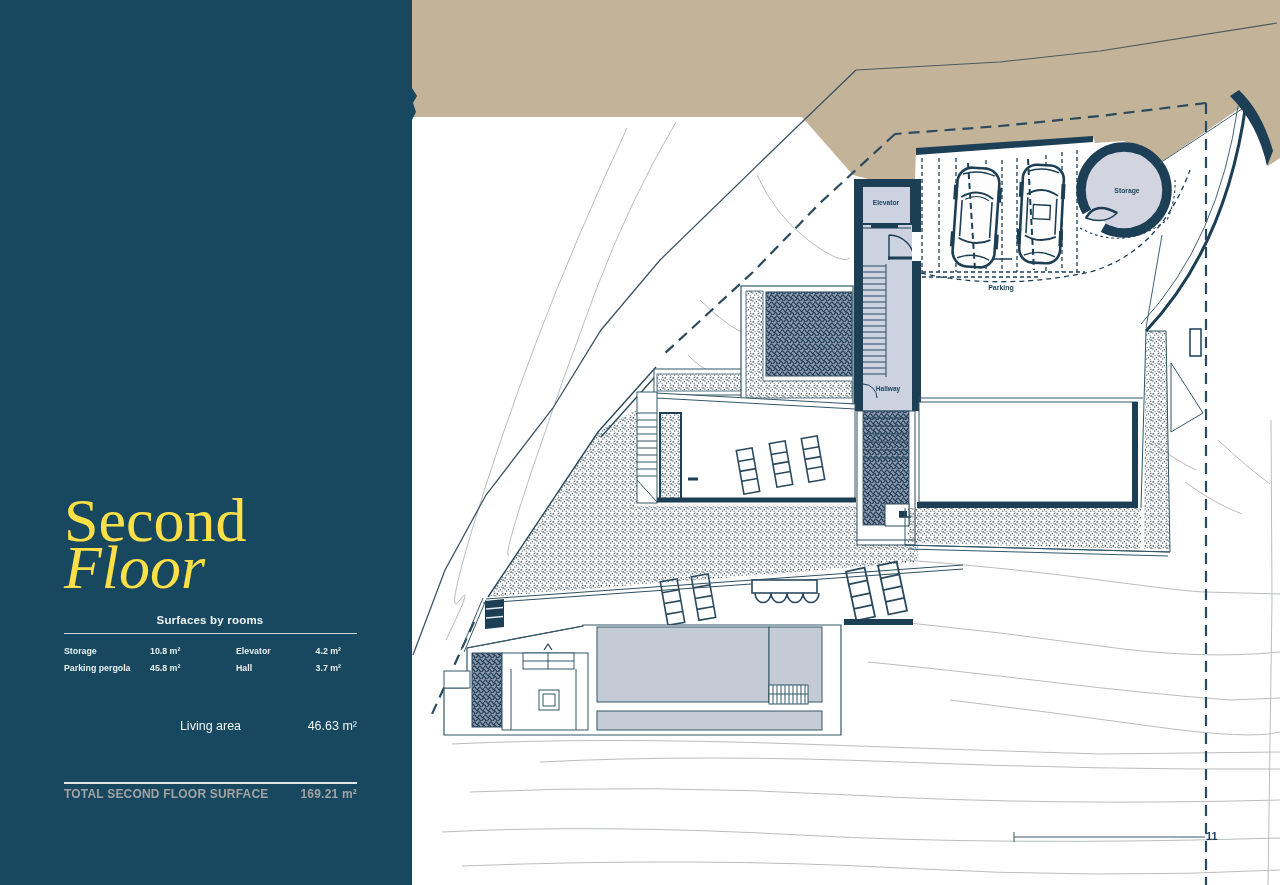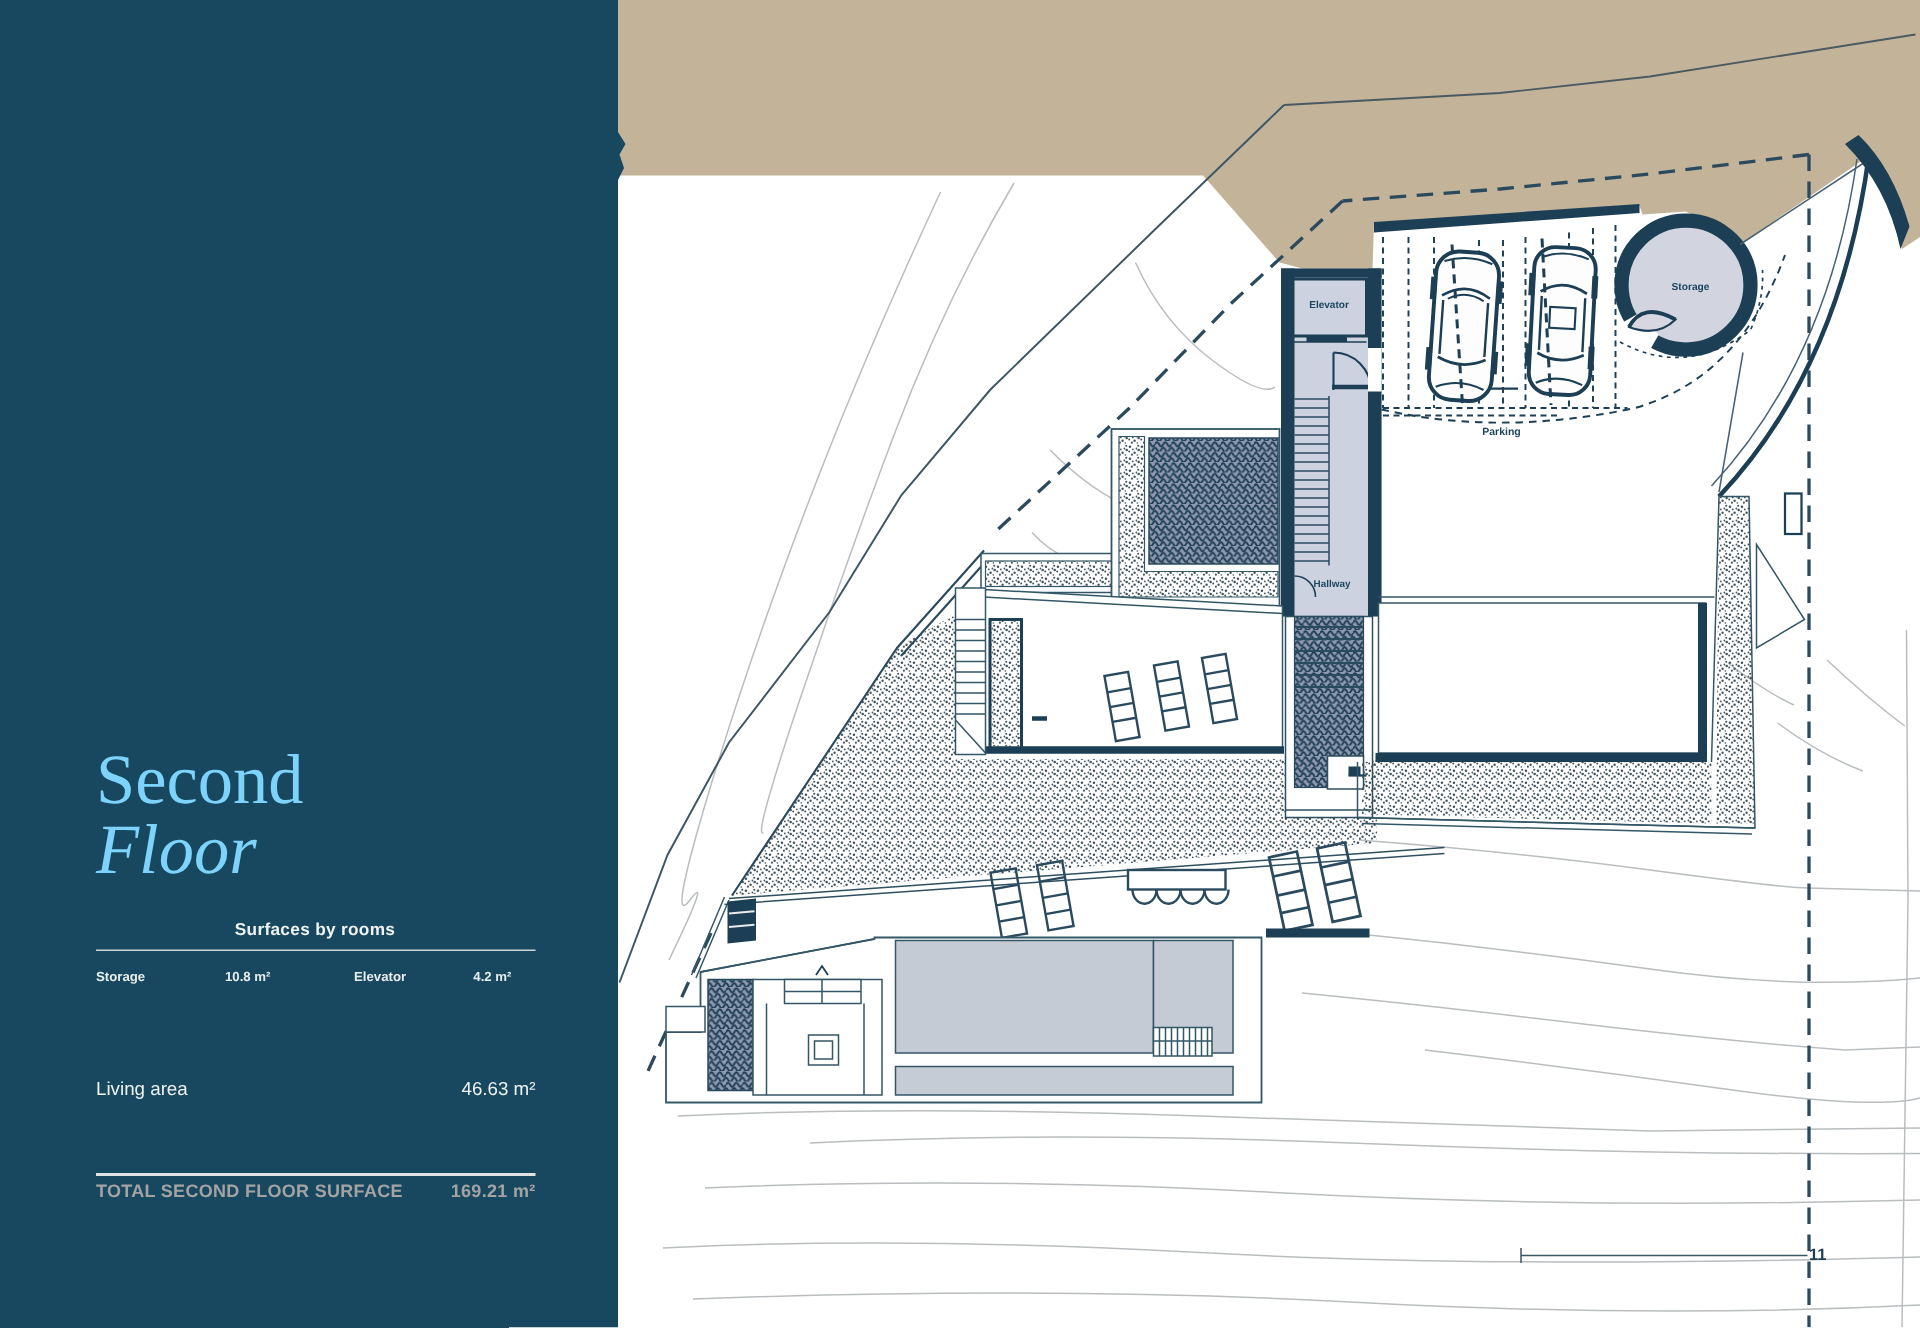--- a/index.html
+++ b/index.html
@@ -1,29 +1,29 @@
 <!DOCTYPE html>
 <html><head>
 <meta charset="utf-8">
 <style>
   html,body{margin:0;padding:0;width:1280px;height:885px;overflow:hidden;background:#fff;}
   body{font-family:"Liberation Sans",sans-serif;position:relative;}
   .sidebar{position:absolute;left:0;top:0;width:412px;height:885px;background:#17485f;color:#eef2f1;}
-  .title{position:absolute;left:64px;top:497px;font-family:"Liberation Serif",serif;color:#7dd3fc;line-height:47px;font-size:47px;font-weight:400;}
+  .title{position:absolute;left:64px;top:497px;font-family:"Liberation Serif",serif;color:#fde047;line-height:47px;font-size:62px;font-weight:400;}
   .title .it{font-style:italic;}
   .subhead{position:absolute;left:64px;top:614px;width:292px;font-size:11.5px;font-weight:bold;letter-spacing:.2px;color:#eef2f1;text-align:center;}
   .subline{position:absolute;left:64px;top:633px;width:293px;height:1px;background:#cdd6d6;}
   .tbl{position:absolute;left:64px;top:646px;width:293px;font-size:8.8px;font-weight:bold;color:#e8edec;}
   .tbl .row{position:relative;height:17px;}
   .tbl .c1{position:absolute;left:0;}
   .tbl .c2{position:absolute;left:86px;width:33px;text-align:left;}
   .tbl .c3{position:absolute;left:172px;}
   .tbl .c4{position:absolute;right:16px;text-align:right;}
   .areas{position:absolute;left:64px;top:719px;width:293px;font-size:12.5px;color:#eef2f1;}
-  .areas .row{position:relative;height:17.5px;}
+  .areas .row{position:relative;height:17.5px;text-align:center;}
   .areas .v{position:absolute;right:0;}
   .totline{position:absolute;left:64px;top:782px;width:293px;height:2px;background:#dde4e3;}
   .total{position:absolute;left:64px;top:787px;width:293px;font-size:12px;letter-spacing:.2px;font-weight:bold;color:#a3a3a3;}
   .total .v{position:absolute;right:0;}
   .plan{position:absolute;left:412px;top:0;width:868px;height:885px;}
 </style>
 </head>
 <body>
 
 <div class="sidebar">
@@ -33,20 +33,26 @@
   <div class="subhead">Surfaces by rooms</div>
 
   <div class="subline"></div>
 
   <div class="tbl">
     <div class="row">
         <span class="c1">Storage</span>
         <span class="c2">10.8 m²</span>
         <span class="c3">Elevator</span>
         <span class="c4">4.2 m²</span>
+      </div>
+    <div class="row">
+        <span class="c1">Parking pergola</span>
+        <span class="c2">45.8 m²</span>
+        <span class="c3">Hall</span>
+        <span class="c4">3.7 m²</span>
       </div>
   </div>
 
   <div class="areas">
     <div class="row"><span>Living area</span><span class="v">46.63 m²</span></div>
   </div>
 
   <div class="totline"></div>
 
   <div class="total"><span>TOTAL SECOND FLOOR SURFACE</span><span class="v">169.21 m²</span></div>

